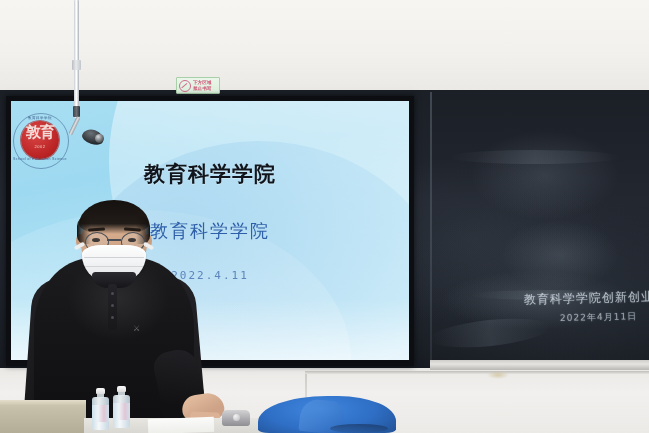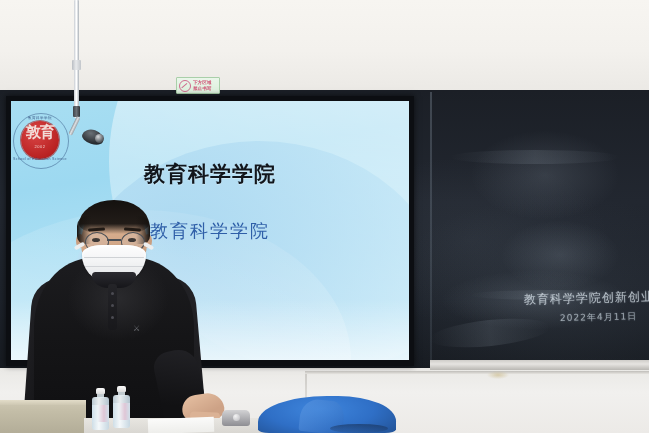--- a/index.html
+++ b/index.html
@@ -435,20 +435,21 @@
         <div class="seal-disc"></div>
         <div class="seal-glyph">敦育</div>
         <div class="seal-year">2002</div>
         <div class="seal-bot-text">School of Education Science</div>
       </div>
 
       <div class="slide-title">
         <span class="l2">教育科学学院</span>
       </div>
       <div class="slide-subtitle">教育科学学院</div>
+      <div class="slide-date">2022.4.11</div>
     </div>
   </div>
 
   <div class="pole"></div>
   <div class="pole-joint"></div>
   <div class="pole-clip"></div>
   <div class="cam-arm"></div>
   <div class="cam-head"></div>
   <div class="cam-lens"></div>
 

